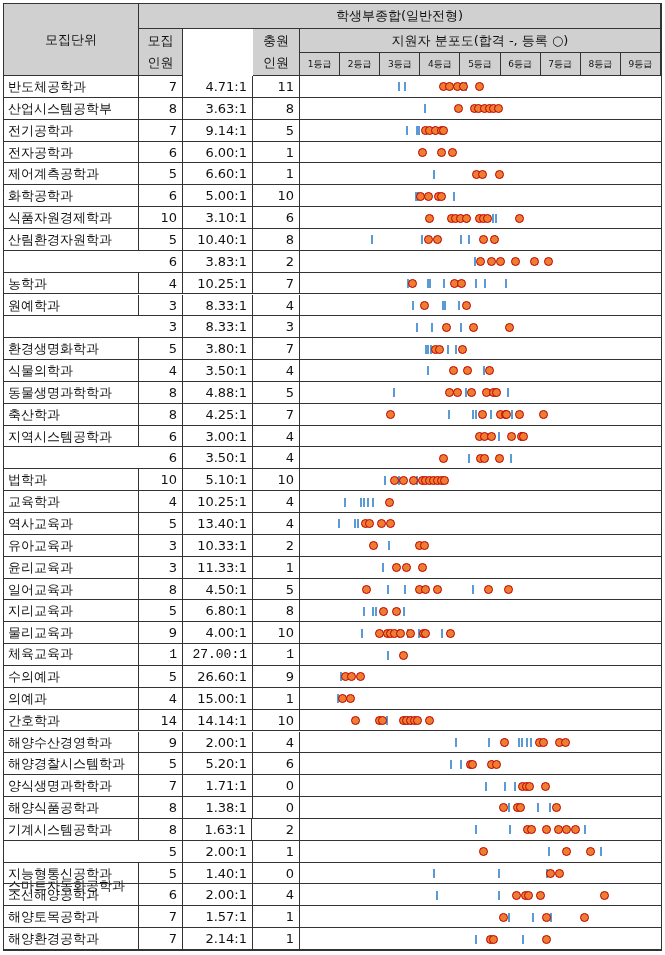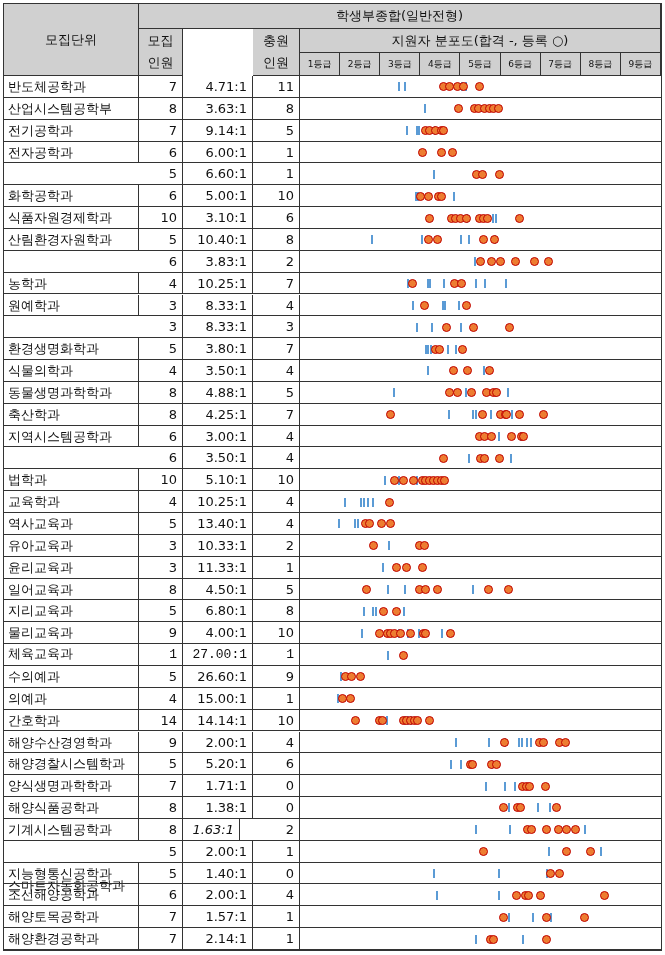--- a/index.html
+++ b/index.html
@@ -103,20 +103,21 @@
         <div class="cell num" style="left: 135px; width: 44px; line-height: 21.85px;">6</div>
         <div class="cell num" style="left: 179px; width: 70px; line-height: 21.85px;">6.00:1</div>
         <div class="cell num" style="left: 249px; width: 47px; line-height: 21.85px;">1</div>
         <div class="plot" style="left: 296px; width: 361px;">
           <div class="dot" style="left: 118px; top: 6.425px;"></div>
           <div class="dot" style="left: 137px; top: 6.425px;"></div>
           <div class="dot" style="left: 148px; top: 6.425px;"></div>
         </div>
       </div>
       <div class="row" style="top: 159.4px; height: 21.85px; width: 657px;">
+        <div class="cell name" style="left: 0px; width: 135px; line-height: 21.85px;">제어계측공학과</div>
         <div class="cell num" style="left: 135px; width: 44px; line-height: 21.85px;">5</div>
         <div class="cell num" style="left: 179px; width: 70px; line-height: 21.85px;">6.60:1</div>
         <div class="cell num" style="left: 249px; width: 47px; line-height: 21.85px;">1</div>
         <div class="plot" style="left: 296px; width: 361px;">
           <div class="tick" style="left: 133px; top: 6.425px;"></div>
           <div class="dot" style="left: 172px; top: 6.425px;"></div>
           <div class="dot" style="left: 178px; top: 6.425px;"></div>
           <div class="dot" style="left: 195px; top: 6.425px;"></div>
         </div>
       </div>
@@ -569,21 +570,21 @@
           <div class="tick" style="left: 249px; top: 6.425px;"></div>
           <div class="dot" style="left: 199px; top: 6.425px;"></div>
           <div class="dot" style="left: 213px; top: 6.425px;"></div>
           <div class="dot" style="left: 216px; top: 6.425px;"></div>
           <div class="dot" style="left: 252px; top: 6.425px;"></div>
         </div>
       </div>
       <div class="row" style="top: 814.9px; height: 21.85px; width: 657px;">
         <div class="cell name" style="left: 0px; width: 135px; line-height: 21.85px;">기계시스템공학과</div>
         <div class="cell num" style="left: 135px; width: 44px; line-height: 21.85px;">8</div>
-        <div class="cell num" style="left: 166px; width: 70px; line-height: 21.85px; font-style: italic;">1.63:1</div>
+        <div class="cell num" style="left: 178px; width: 70px; line-height: 21.85px;">1.63:1</div>
         <div class="cell num" style="left: 249px; width: 47px; line-height: 21.85px;">2</div>
         <div class="plot" style="left: 296px; width: 361px;">
           <div class="tick" style="left: 175px; top: 6.425px;"></div>
           <div class="tick" style="left: 209px; top: 6.425px;"></div>
           <div class="tick" style="left: 284px; top: 6.425px;"></div>
           <div class="dot" style="left: 223px; top: 6.425px;"></div>
           <div class="dot" style="left: 227px; top: 6.425px;"></div>
           <div class="dot" style="left: 242px; top: 6.425px;"></div>
           <div class="dot" style="left: 254px; top: 6.425px;"></div>
           <div class="dot" style="left: 262px; top: 6.425px;"></div>

